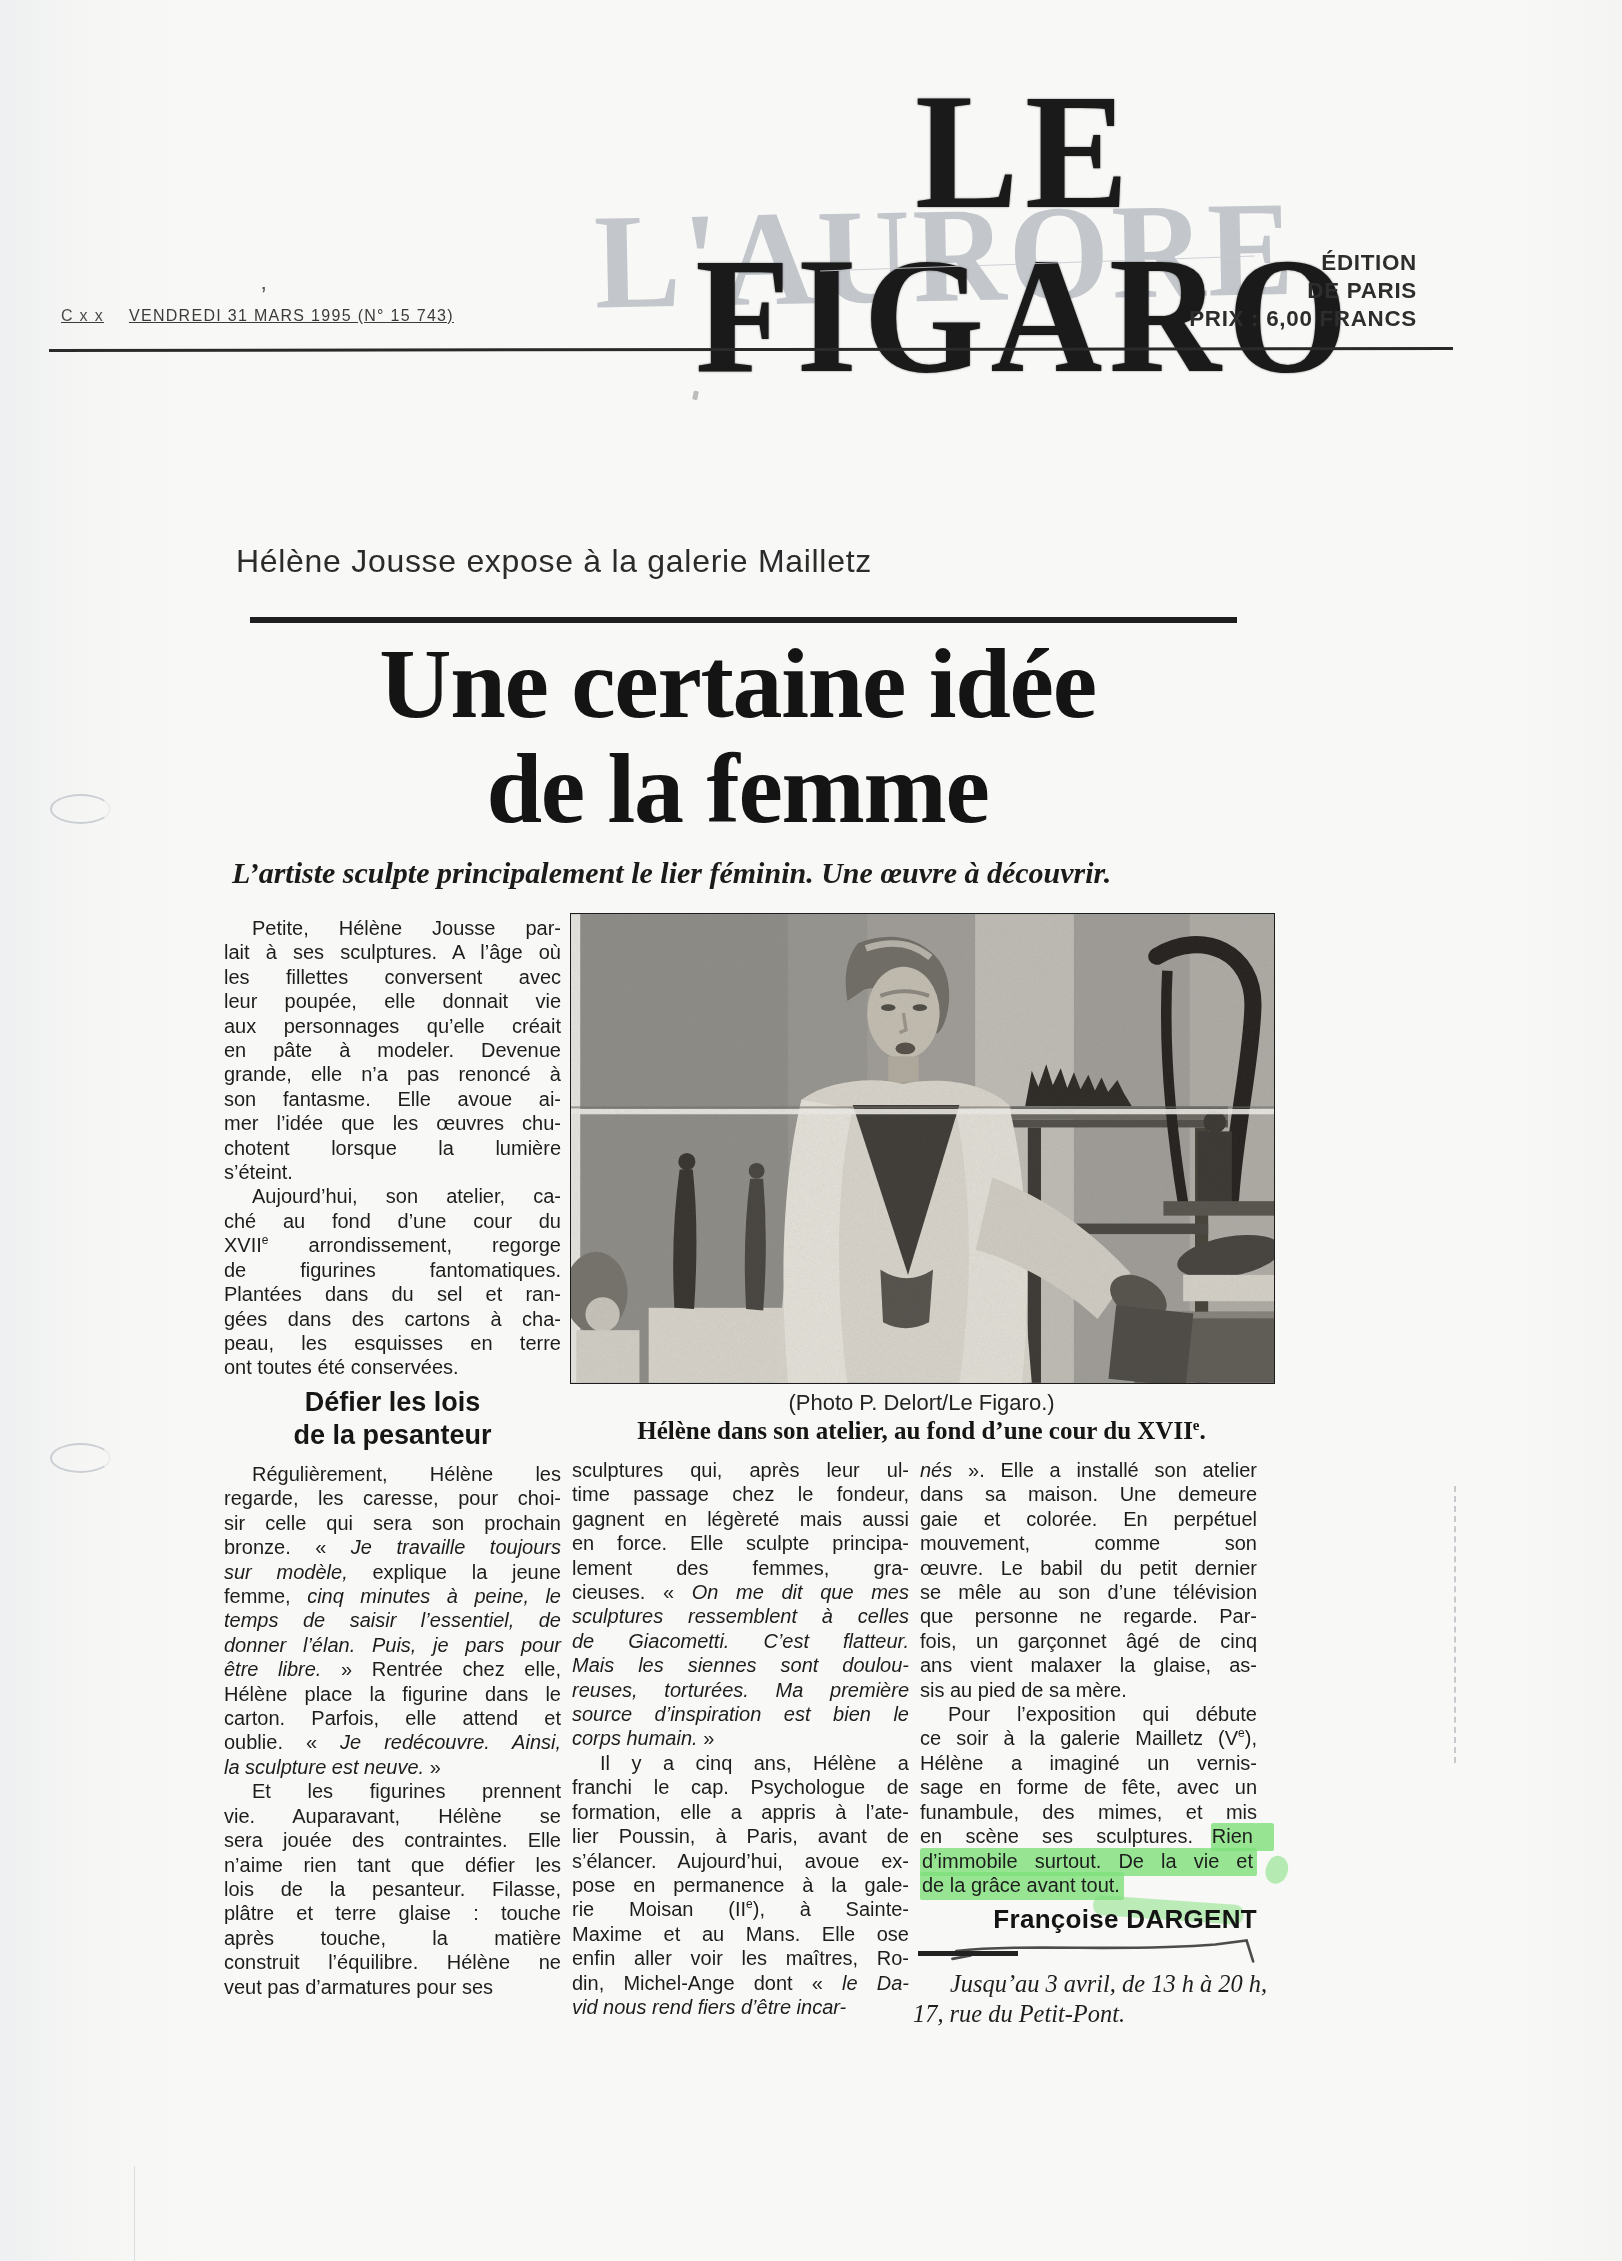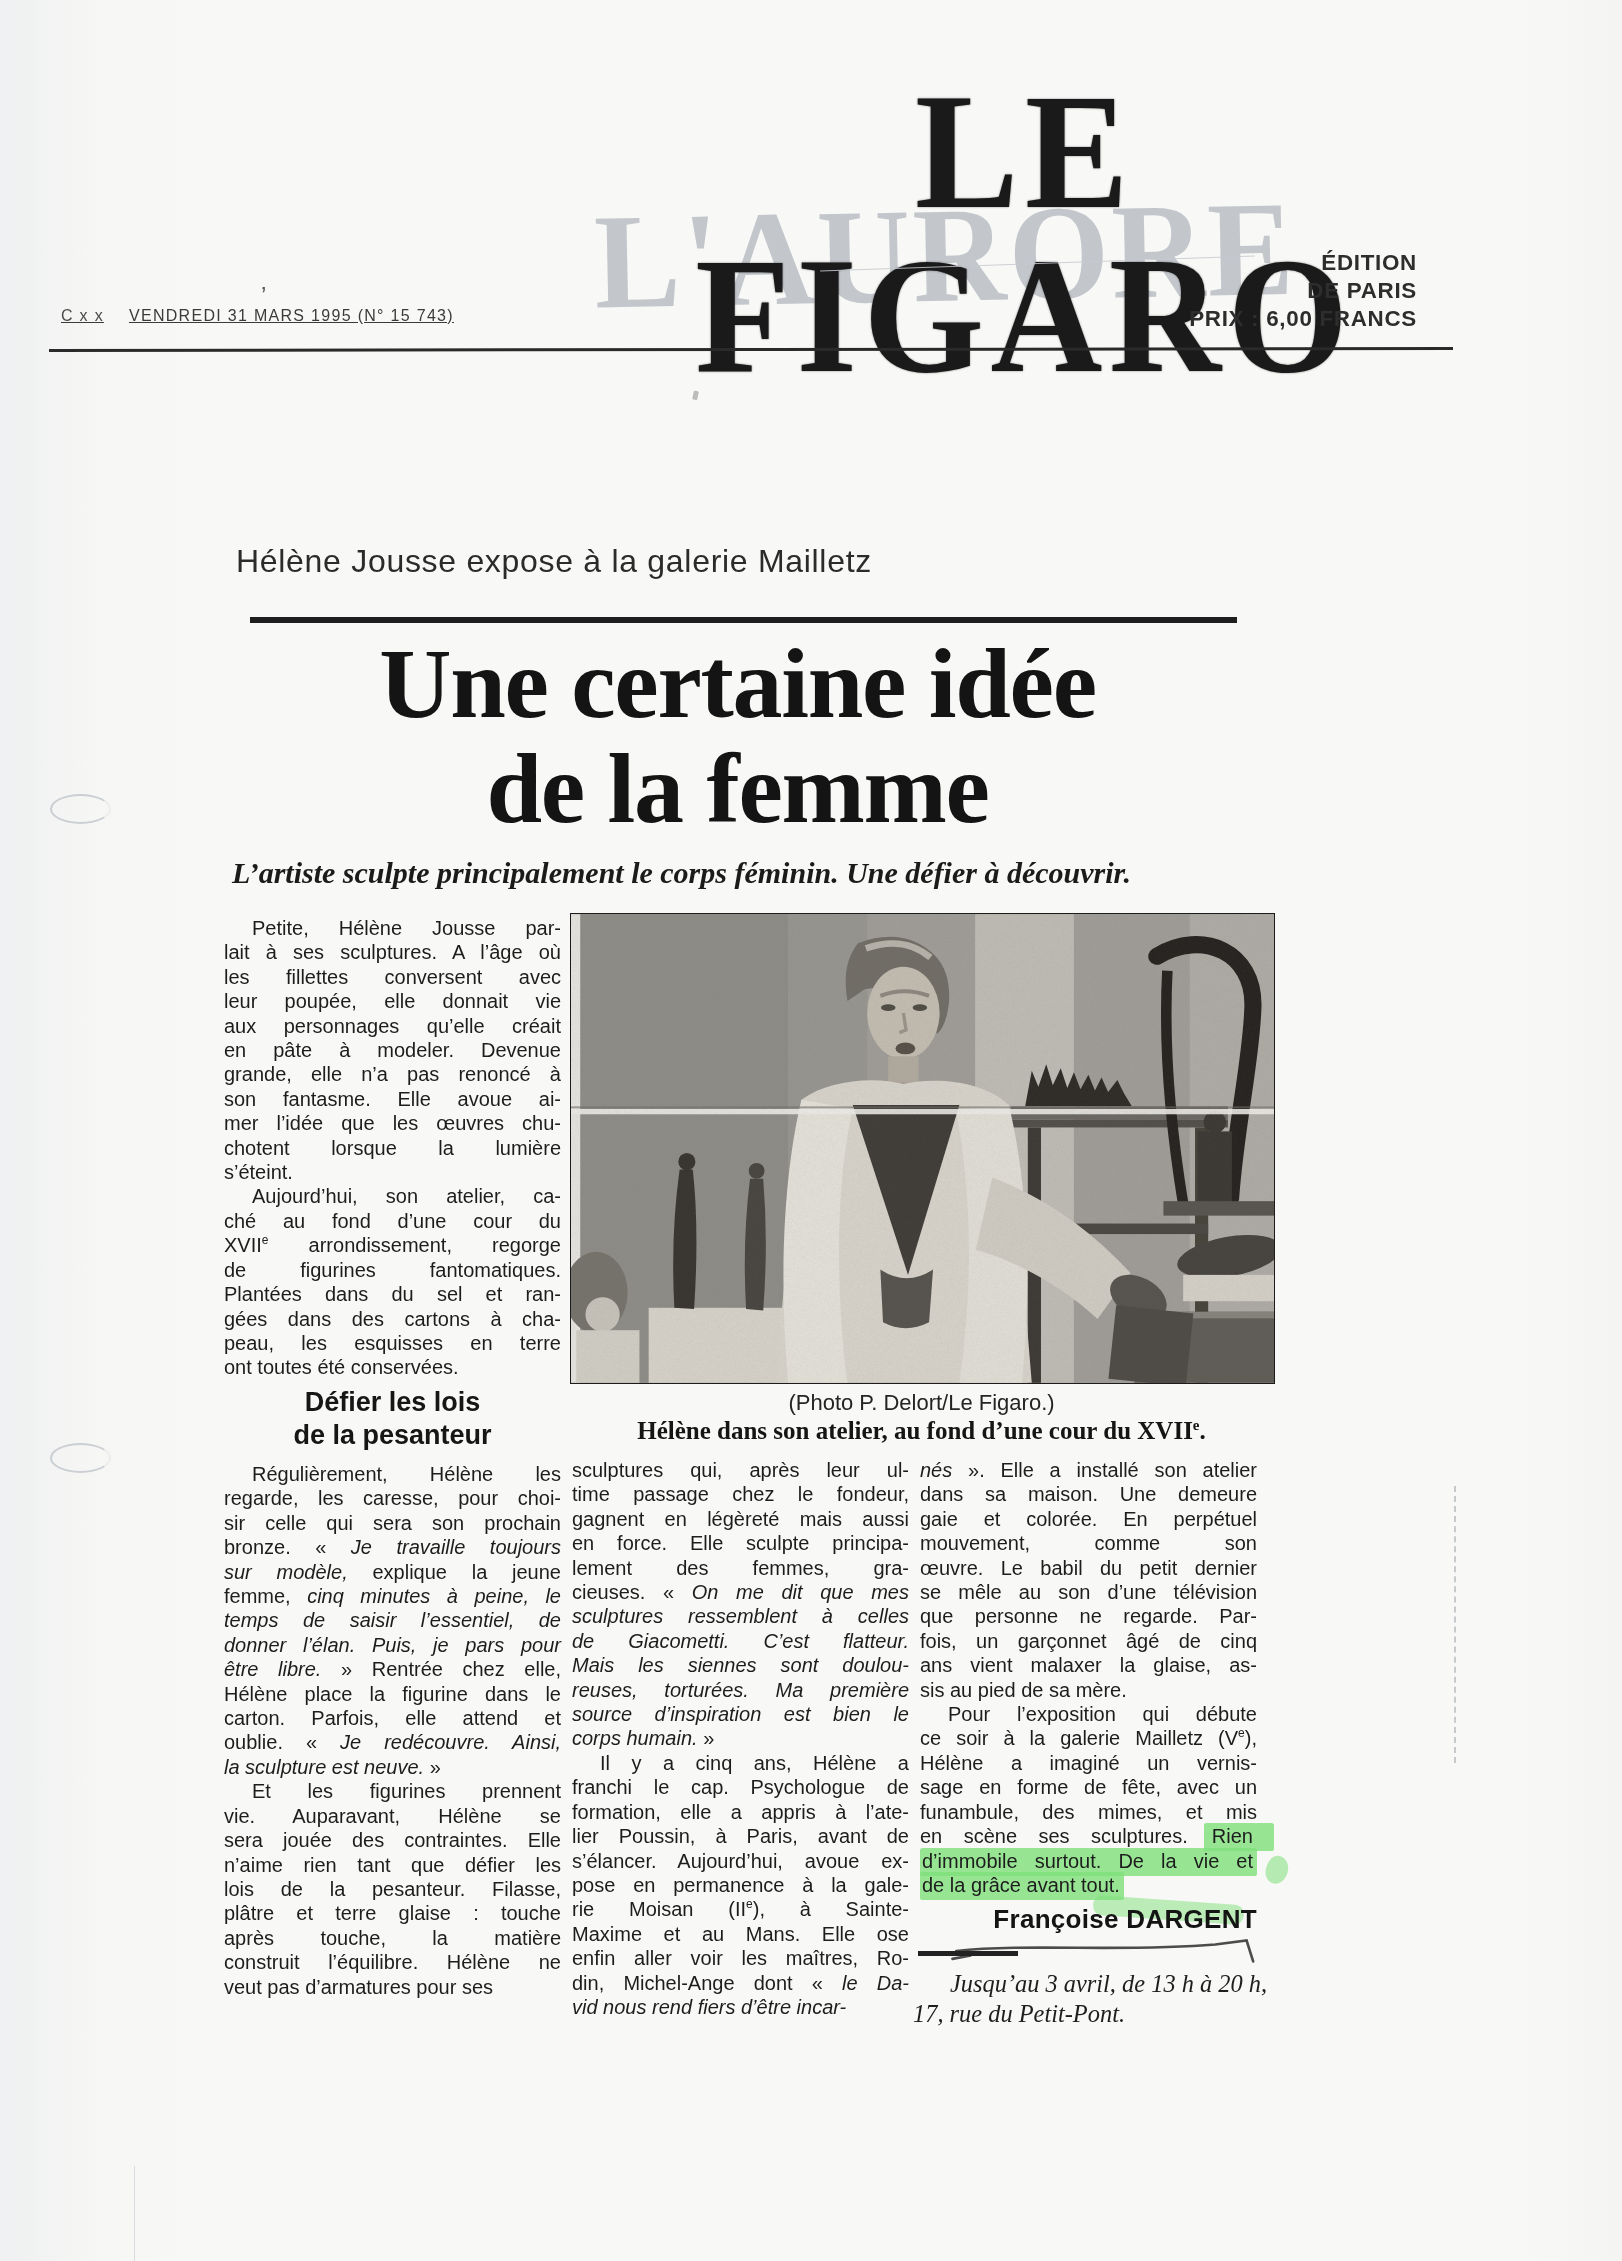--- a/index.html
+++ b/index.html
@@ -52,21 +52,21 @@
   .pline{text-align:justify;text-align-last:justify;white-space:normal;}
   .pline.last{text-align-last:auto;}
   .pline.indent{text-indent:28px;}
   sup{font-size:60%;vertical-align:super;line-height:0;}
   #col-left-top{left:224px;top:916px;}
   #subhead{left:224px;top:1386px;width:337px;text-align:center;font-weight:700;font-size:27px;line-height:33px;color:#161616;}
   #col-left-bottom{left:224px;top:1462px;}
   #col-middle{left:572px;top:1458px;}
   #col-right{left:920px;top:1458px;}
   mark.hl{background:rgba(126,224,122,.8);color:inherit;padding:2px 4px 4px 2px;border-radius:2.6px;}
-  mark.hl-start{box-shadow:17px 0 0 rgba(126,224,122,.8);margin-left:-5.3px;padding-left:8px;}
+  mark.hl-start{box-shadow:17px 0 0 rgba(126,224,122,.8);margin-left:-5.3px;padding-left:1px;}
   #hl-tail{left:1093px;top:1900px;width:151px;height:20px;background:rgba(126,224,122,.5);transform:rotate(4deg);border-radius:9.2px;}
   #hl-spot{left:1266px;top:1856px;width:22.4px;height:28px;background:rgba(126,224,122,.55);transform:rotate(24deg);border-radius:45% 60% 50% 55%;}
   
   #byline{left:920px;top:1904px;width:337px;text-align:right;font-weight:700;font-size:26px;color:#141414;letter-spacing:0.3px;}
   #byline-underline{left:950px;top:1934px;}
   #note-rule{left:918px;top:1951px;width:100px;height:4.6px;background:#222;}
   #note{left:913px;top:1969px;width:359px;font-family:Liberation Serif, serif;font-style:italic;font-size:24.4px;line-height:30px;color:#1e1e1e;}
   #note div:first-child{text-indent:37px;}
 </style>
 </head>
@@ -92,21 +92,21 @@
   <div id="punch-2" class="abs punch"></div>
   <div id="crease-right" class="abs"></div>
   <div id="crease-left" class="abs"></div>
 
   <div id="kicker" class="abs">Hélène Jousse expose à la galerie Mailletz</div>
   <div id="kicker-rule" class="abs"></div>
   <div id="title" class="abs">
       <div class="line">Une certaine idée</div>
       <div class="line">de la femme</div>
     </div>
-  <div id="standfirst" class="abs">L’artiste sculpte principalement le corps féminin. Une défier à découvrir.</div>
+  <div id="standfirst" class="abs">L’artiste sculpte principalement le lier féminin. Une œuvre à découvrir.</div>
 
   <div id="photo" class="abs">
     <svg viewBox="0 0 1068 712" width="703" height="469">
       <defs>
         <filter id="grain" x="0" y="0" width="100%" height="100%">
           <feTurbulence type="fractalNoise" baseFrequency="0.9" numOctaves="2" stitchTiles="stitch"></feTurbulence>
           <feColorMatrix type="matrix" values="0 0 0 0 0.15  0 0 0 0 0.15  0 0 0 0 0.14  0 0 0 0.8 0"></feColorMatrix>
         </filter>
       </defs>
       <rect width="1068" height="712" fill="#a19e99"></rect>

